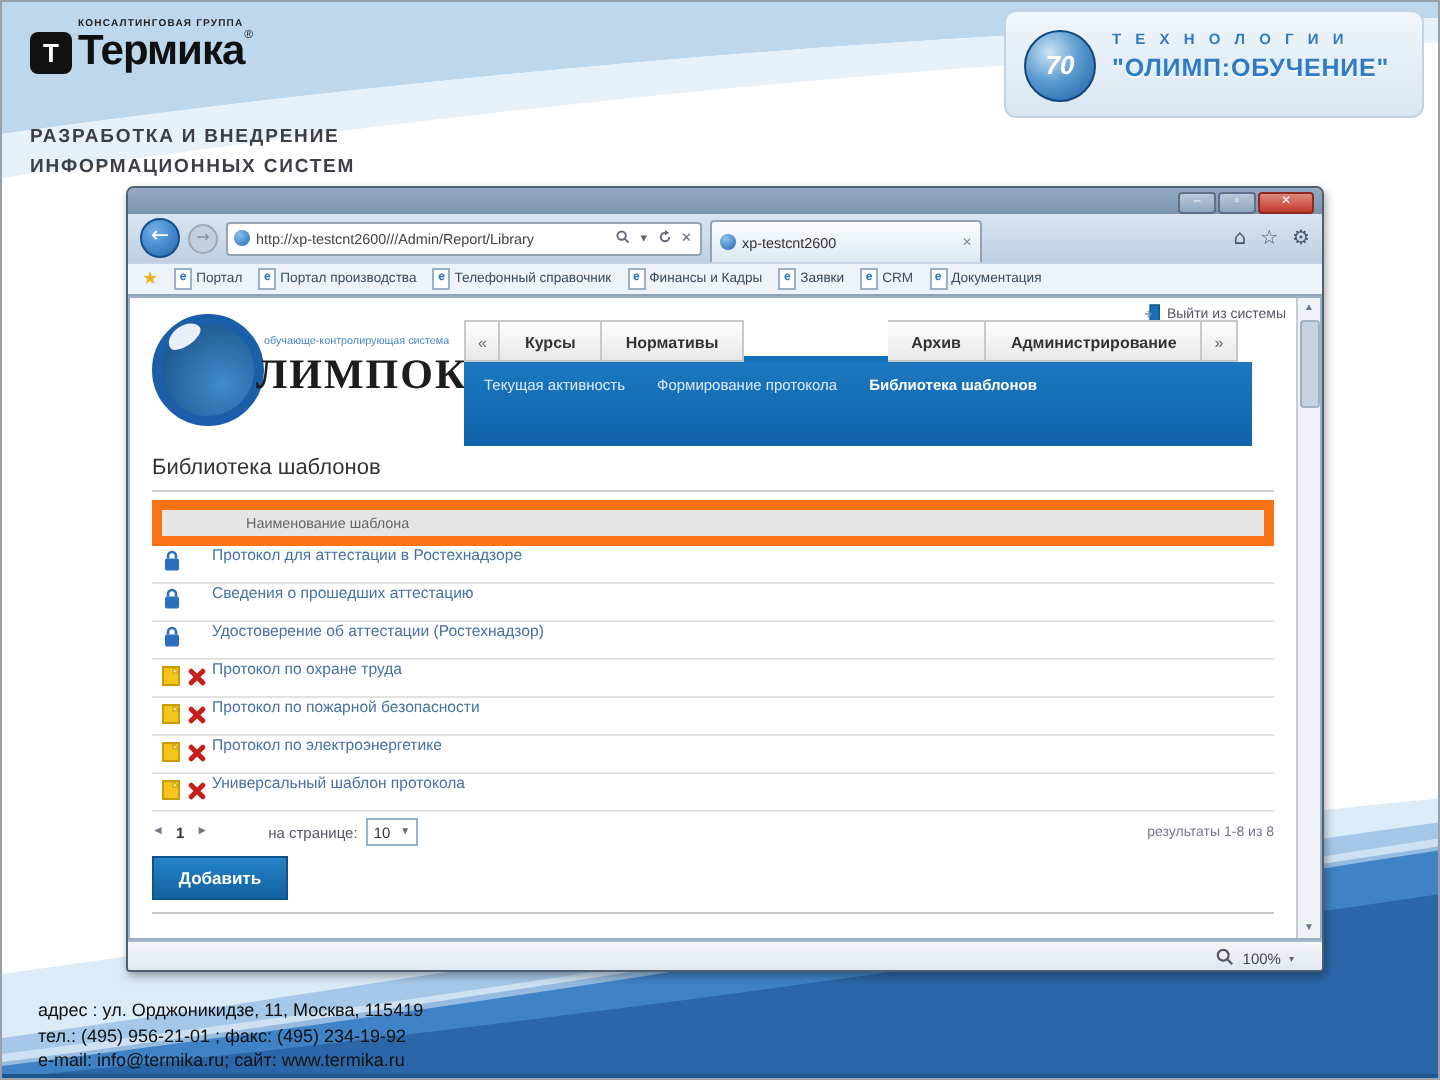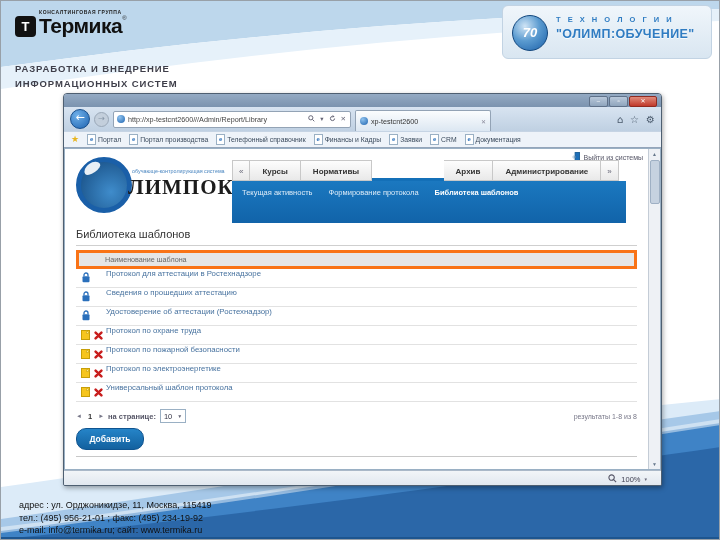--- a/index.html
+++ b/index.html
@@ -104,38 +104,38 @@
   .subbar{position:absolute;left:168px;top:33px;width:394px;height:42px;
           background:linear-gradient(180deg,#1b78c0,#1163a9);}
   .subtabs{display:flex;gap:16px;padding:7px 10px 0;}
   .subtab{font-size:7.5px;color:#dcebf8;white-space:nowrap;}
   .subtab.current{color:#fff;font-weight:bold;}
 
   .page-title{position:absolute;left:12px;top:80px;font-size:11px;color:#333;}
   .rule1{position:absolute;left:12px;right:24px;top:97px;border-top:1px solid #cfcfcf;}
 
   .tbl{position:absolute;left:12px;right:24px;top:102px;}
-  .tbl-head{height:13px;line-height:13px;background:#e6e6e6;border:3px solid #f97316;
-            font-size:7.2px;color:#666;padding-left:26px;}
+  .tbl-head{height:13px;line-height:13px;background:#e6e6e6;border:5px solid #f97316;
+            font-size:7.2px;color:#666;padding-left:42px;}
   .trow{height:18px;display:flex;align-items:flex-start;border-bottom:1px solid #e2e2e2;}
   .icons{width:30px;flex:0 0 auto;display:flex;gap:4px;align-items:center;padding-left:5px;box-sizing:border-box;}
   .rlabel{font-size:7.8px;color:#47729f;text-decoration:none;}
 
   .pager{position:absolute;left:12px;right:24px;top:261px;height:14px;display:flex;
          align-items:center;font-size:7.5px;color:#556;gap:4px;}
   .parrow{font-size:6px;color:#778;}
   .pnum{font-weight:bold;color:#333;margin:0 2px;}
-  .pp-label{margin-left:0;font-weight:bold;}
+  .pp-label{margin-left:26px;}
   .pp-select{display:flex;align-items:center;gap:5px;border:1px solid #9ab0c4;background:#fff;
              height:12px;padding:0 3px;font-size:7.5px;color:#334;}
   .pp-caret{font-size:5px;color:#667;}
   .results{margin-left:auto;font-size:7px;color:#778;}
 
   .add-btn{position:absolute;left:12px;top:280px;width:66px;height:20px;
-           background:linear-gradient(#2584c8,#13619f);border:1px solid #0f5490;border-radius:10px;
+           background:linear-gradient(#2584c8,#13619f);border:1px solid #0f5490;border-radius:0;
            color:#fff;font-weight:bold;font-size:8.5px;text-align:center;line-height:20px;}
   .rule2{position:absolute;left:12px;right:24px;top:308px;border-top:1px solid #c8c8c8;}
 
   .statusbar{height:16px;background:linear-gradient(#f2f5f8,#dfe6ee);border-top:1px solid #aab8c8;
              display:flex;align-items:center;justify-content:flex-end;padding:0 14px;gap:4px;
              font-size:7.5px;color:#445;}
 
   .footer{position:absolute;left:18px;top:498px;z-index:3;font-size:9px;color:#101010;line-height:1.4;}
 </style>
 </head>

